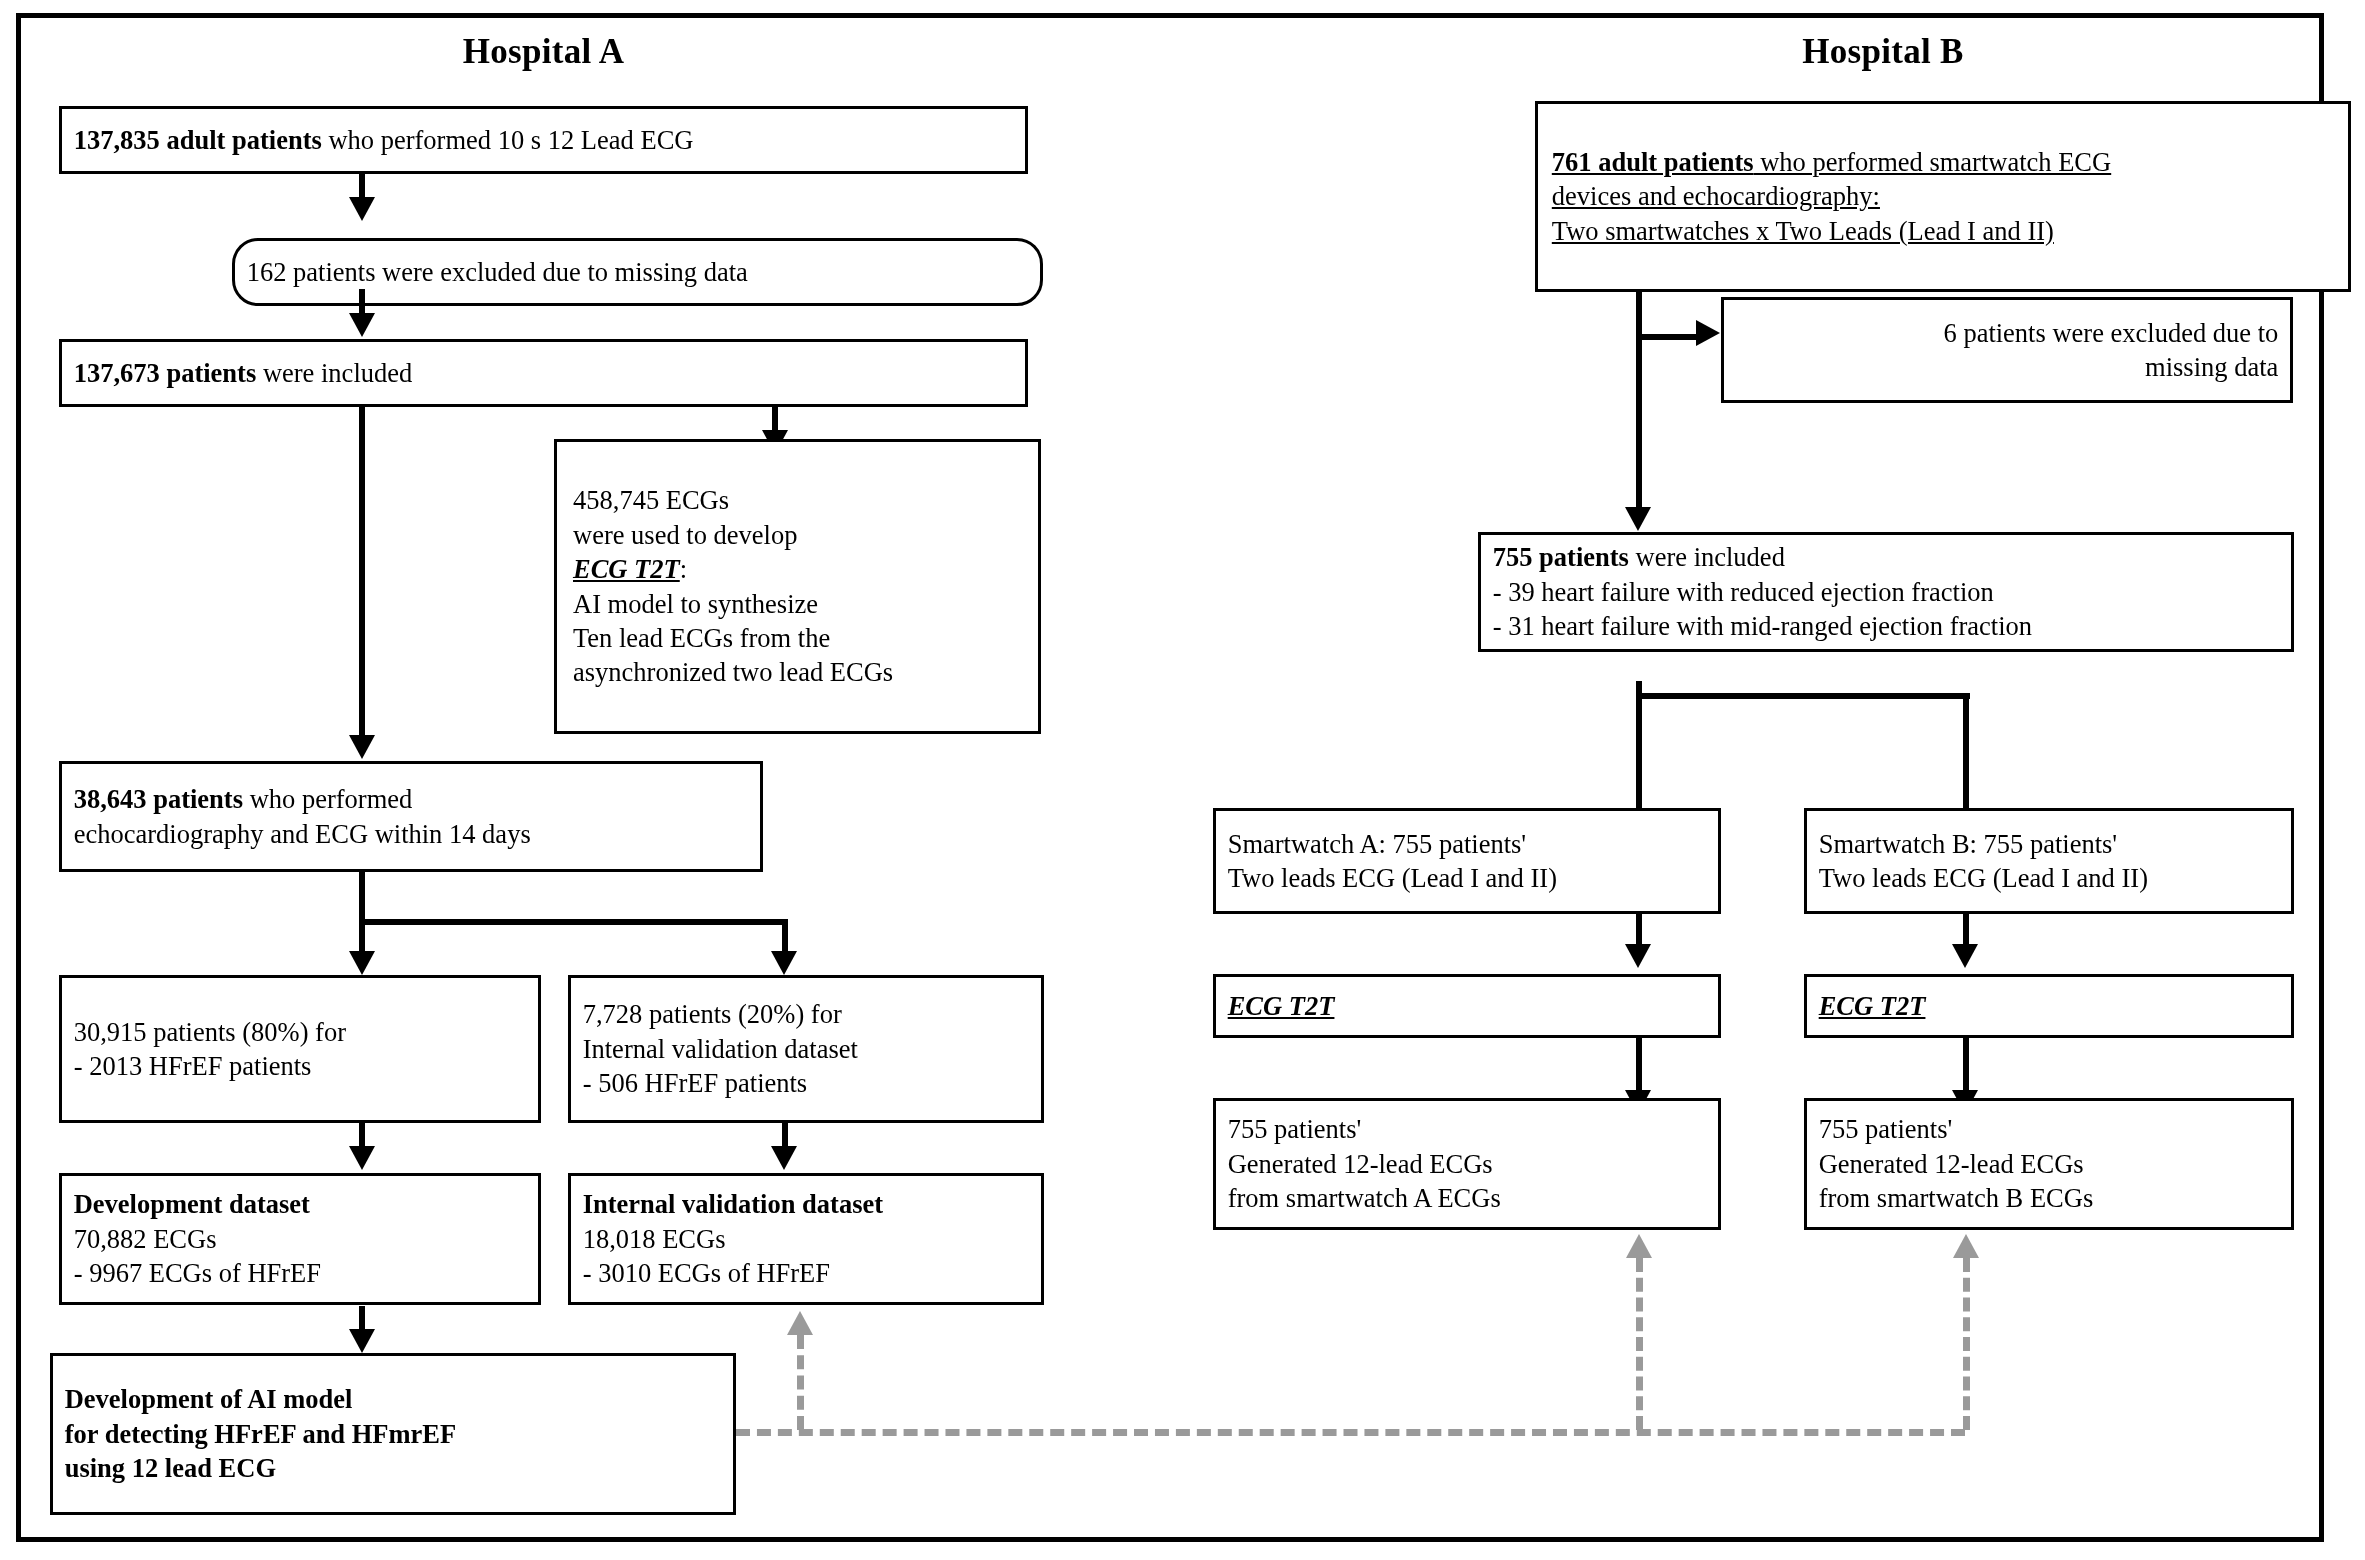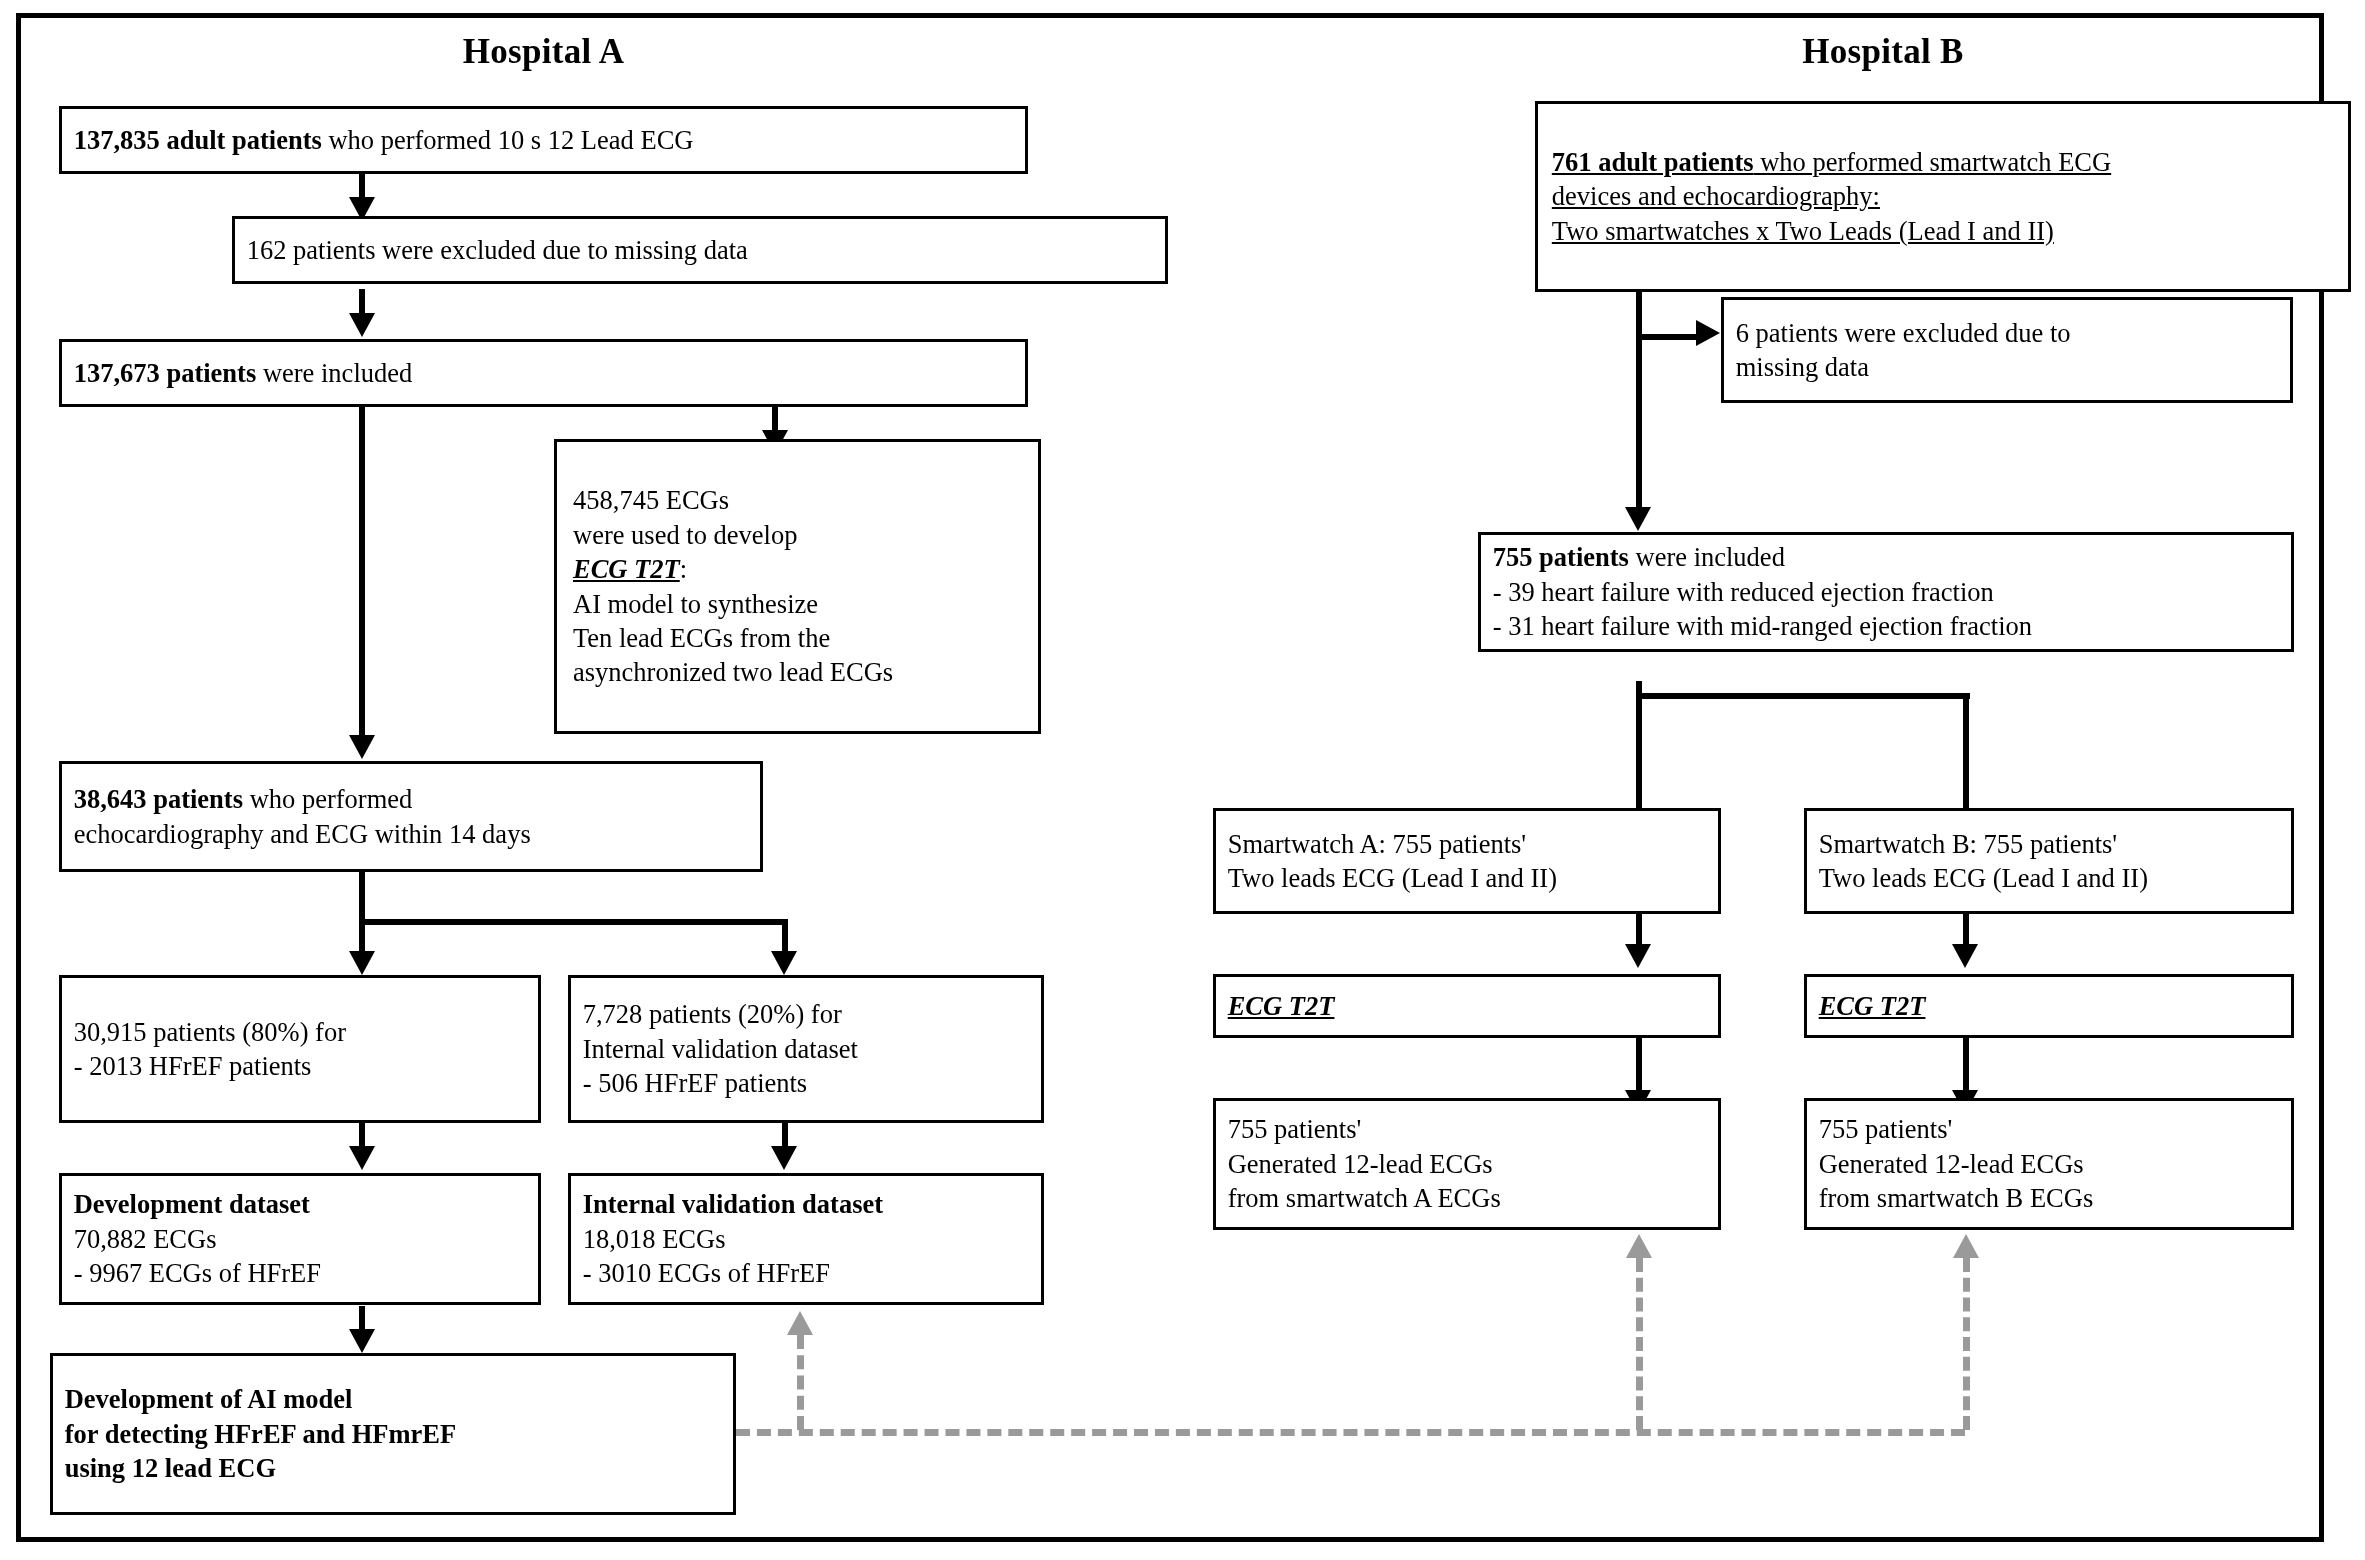--- a/index.html
+++ b/index.html
@@ -116,21 +116,21 @@
 
   <div class="section-title" style="left:59px; top:32px; width:969px;">Hospital A</div>
 
   <div class="box" style="left:59px; top:106px; width:969px; height:68px;">
     <span class="ln"><b>137,835 adult patients</b><span> who performed 10 s 12 Lead ECG</span></span>
   </div>
 
   <div class="vline" style="left:359px; top:174px; height:25.4px;"></div>
   <div class="arrow-down" style="left:349px; top:197px;"></div>
 
-  <div class="box" style="left:232px; top:216px; width:936px; height:68px;">
+  <div class="box" style="left:232px; top:238px; width:811px; height:68px;border-radius:26px;">
     <span class="ln">162 patients were excluded due to missing data</span>
   </div>
 
   <div class="vline" style="left:359px; top:289px; height:25.4px;"></div>
   <div class="arrow-down" style="left:349px; top:313px;"></div>
 
   <div class="box" style="left:59px; top:339px; width:969px; height:68px;">
     <span class="ln"><b>137,673 patients</b><span> were included</span></span>
   </div>
 
@@ -205,21 +205,21 @@
     <span class="ln">devices and echocardiography:</span>
     <span class="ln">Two smartwatches x Two Leads (Lead I and II)</span>
   </div>
 
   <div class="vline" style="left:1636px; top:291px; height:218px;"></div>
 
   <div class="hline" style="left:1636px; top:334px; width:64px;"></div>
   <div class="arrow-right" style="left:1696px; top:320px;"></div>
   <div class="arrow-down" style="left:1625px; top:507px;"></div>
 
-  <div class="box" style="left:1721px; top:297px; width:572px; height:106px;">
+  <div class="box" style="left:1721px; top:297px; width:572px; height:106px;text-align:right;">
     <span class="ln">6 patients were excluded due to</span>
     <span class="ln">missing data</span>
   </div>
 
   <div class="box" style="left:1478px; top:532px; width:816px; height:120px;">
     <span class="ln"><b>755 patients</b><span> were included</span></span>
     <span class="ln">- 39 heart failure with reduced ejection fraction</span>
     <span class="ln">- 31 heart failure with mid-ranged ejection fraction</span>
   </div>
 

